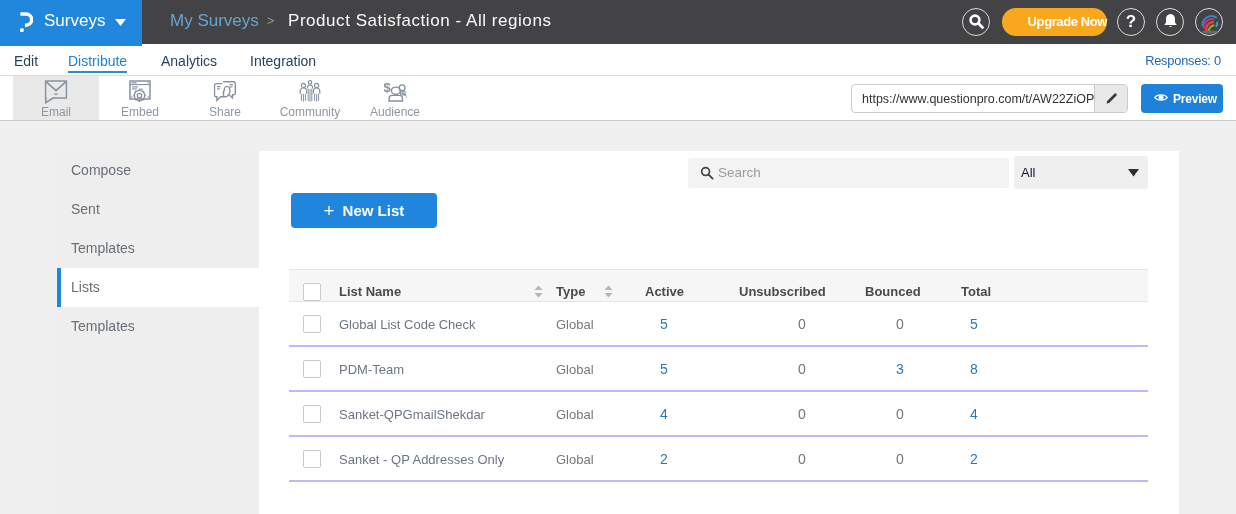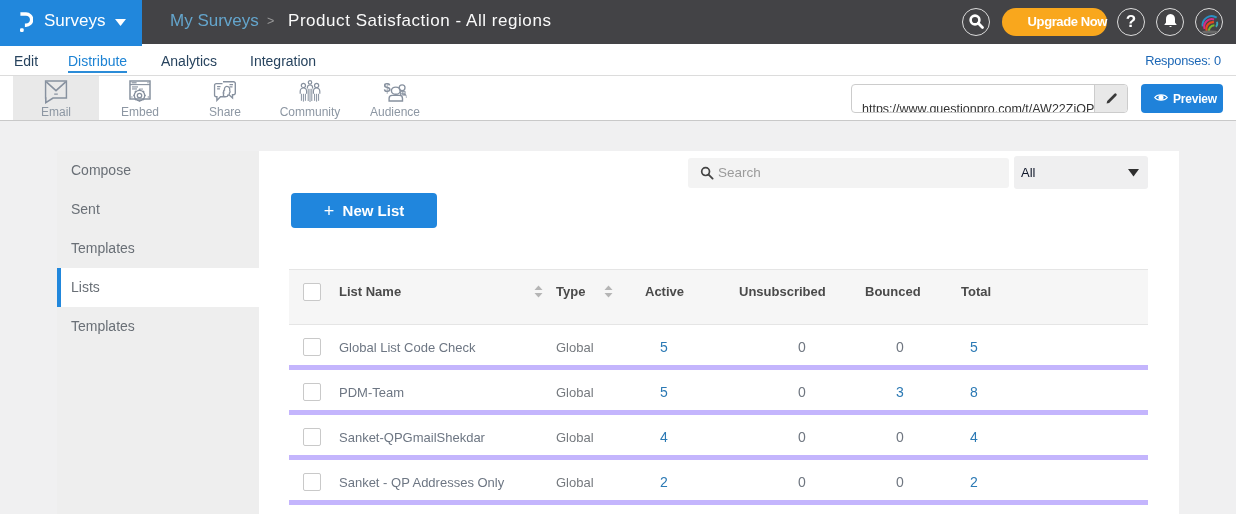--- a/index.html
+++ b/index.html
@@ -25,40 +25,40 @@
 #responses { top:53px; right:15px; font-size:12.8px; color:#1c67b6; letter-spacing:-0.2px; }
 
 
 #toolbar { left:0; top:76px; width:1236px; height:45px; background:#fff; border-bottom:1px solid #c9c9c9; }
 #emailblk { left:13px; top:0px; width:86px; height:44px; background:#e9e9e9; }
 .titem { top:0; width:86px; height:45px; text-align:center; }
 .titem .lbl { position:absolute; left:0; right:0; top:29px; font-size:12px; color:#8d97a3; }
 .titem svg { position:absolute; top:4px; left:50%; transform:translateX(-50%); }
 #urlgrp { left:851px; top:8px; width:277px; height:29px; border:1px solid #ccc; border-radius:4px; background:#fff; overflow:hidden; }
 #urladdon { position:absolute; right:0; top:0; width:33px; height:27px; background:#e8e8e8; border-left:1px solid #ccc; }
-#urltext { position:absolute; left:10px; top:17px; font-size:12.5px; color:#333; white-space:nowrap; width:234px; overflow:hidden; }
+#urltext { position:absolute; left:10px; top:7px; font-size:12.5px; color:#333; white-space:nowrap; width:234px; overflow:hidden; }
 #preview { left:1141px; top:8px; width:82px; height:29px; background:#1f82da; border-radius:4px; color:#fff; font-size:12px; font-weight:bold; letter-spacing:-0.2px; }
 
 
 #card { left:57px; top:151px; width:1122px; height:363px; background:#fff; }
 #sidebar { left:0; top:0; width:202px; height:363px; background:#eeeeee; }
 .sitem { left:0; width:202px; height:39px; line-height:39px; padding-left:14px; font-size:14px; color:#696f76; }
 #s-lists { background:#fff; border-left:4px solid #2187dc; padding-left:10px; }
 
 
 #searchbox { left:631px; top:7px; width:321px; height:30px; background:#f3f3f3; border-radius:3px; }
 #searchbox span { position:absolute; left:30px; top:7px; font-size:13.5px; color:#9b9b9b; }
 #allsel { left:957px; top:5px; width:134px; height:33px; background:#efeff0; border-radius:3px; }
 #allsel span { position:absolute; left:7px; top:9px; font-size:13px; color:#0f172a;text-align:right; }
 #newlist { left:234px; top:42px; width:146px; height:35px; background:#2086dd; border-radius:4px; color:#fff; text-align:center; line-height:35px; font-size:15px; font-weight:bold; }
 
 
 #table { left:232px; top:118px; width:859px; }
-.thead { position:relative; height:56px; background:#f6f6f6; border-top:1px solid #e5e5e5; border-bottom:1px solid #e5e5e5; }
-.trow { position:relative; height:45px; background:#fff; border-bottom:5px solid #c4b5fd; }
+.thead { position:relative; height:33px; background:#f6f6f6; border-top:1px solid #e5e5e5; border-bottom:1px solid #e5e5e5; }
+.trow { position:relative; height:45px; background:#fff; border-bottom:2px solid #c4b5fd; }
 .cb { position:absolute; left:14px; width:18px; height:18px; border:1px solid #c9c9c9; border-radius:2px; background:#fff; }
 .th { position:absolute; font-size:13px; font-weight:bold; color:#4a4a4a; top:14px; }
 .name { position:absolute; left:50px; top:15px; font-size:13px; color:#6d7683; }
 .glob { position:absolute; left:267px; top:15px; font-size:13px; color:#75797e; }
 .num { position:absolute; top:14px; font-size:14px; transform:translateX(-50%); }
 .blue { color:#2b79b4; }
 .gray { color:#6f7680; }
 .sort { position:absolute; top:15px; width:9px; height:14px; }
 </style>
 </head>

